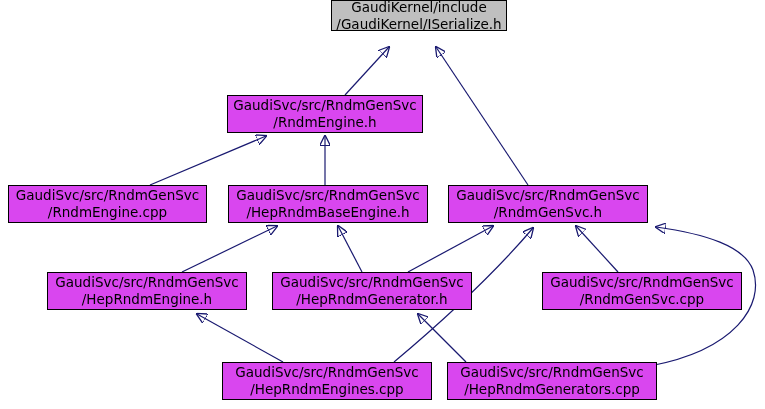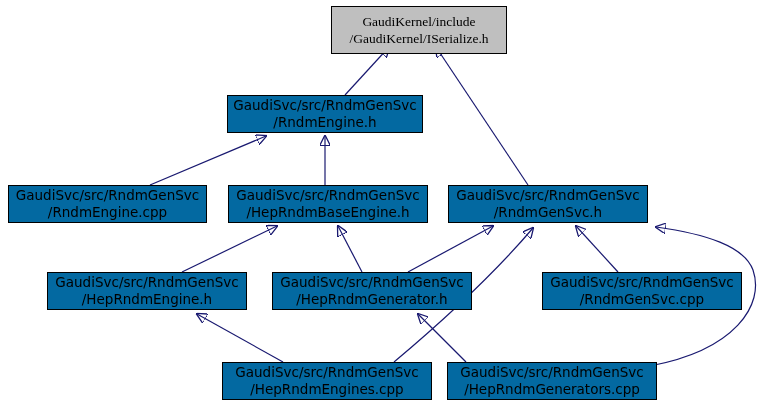--- a/index.html
+++ b/index.html
@@ -17,37 +17,37 @@
     width: 765px; height: 409px;
   }
   .edges path {
     fill: none;
     stroke: #191970;
     stroke-width: 1.2px;
   }
   .node {
     position: absolute;
     box-sizing: border-box;
-    background: #0369a1;
+    background: #d946ef;
     border: 1px solid #000000;
     color: #000000;
     display: flex;
     align-items: center;
     justify-content: center;
     text-align: center;
     font-size: 13.5px;
     line-height: 17px;
     white-space: pre-line;
     cursor: pointer;
   }
   .node.highlight {
     background: #bfbfbf;
   }
   
-  #n-iserialize       { left: 331px; top:   6px; width: 176px; height: 48px; font-family: Liberation Serif, serif; }
+  #n-iserialize       { left: 331px; top:   0; width: 176px; height: 31px; }
   #n-rndmengine-h     { left: 227px; top:  95px; width: 196px; height: 38px; }
   #n-rndmengine-cpp   { left:   8px; top: 185px; width: 199px; height: 38px; }
   #n-heprndmbase-h    { left: 228px; top: 185px; width: 200px; height: 38px; }
   #n-rndmgensvc-h     { left: 448px; top: 185px; width: 200px; height: 38px; }
   #n-heprndmengine-h  { left:  47px; top: 272px; width: 200px; height: 38px; }
   #n-heprndmgen-h     { left: 272px; top: 272px; width: 200px; height: 38px; }
   #n-rndmgensvc-cpp   { left: 542px; top: 272px; width: 200px; height: 38px; }
   #n-heprndmengs-cpp  { left: 222px; top: 362px; width: 210px; height: 38px; }
   #n-heprndmgens-cpp  { left: 447px; top: 362px; width: 210px; height: 38px; }
 </style>

